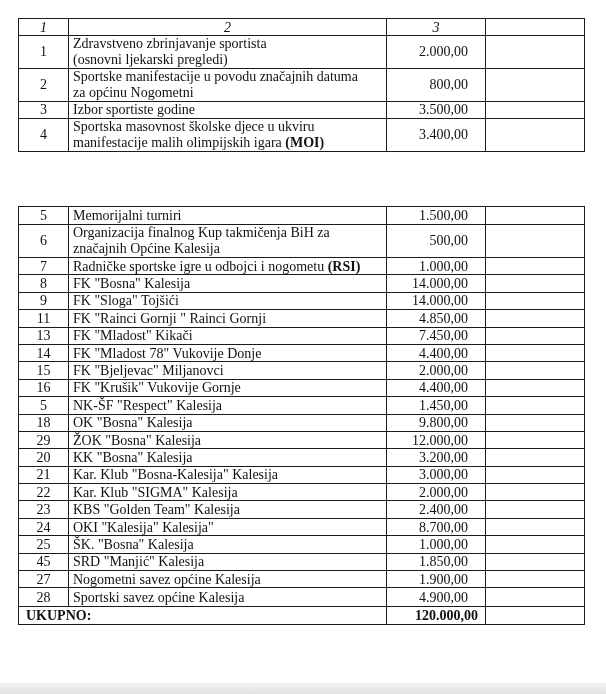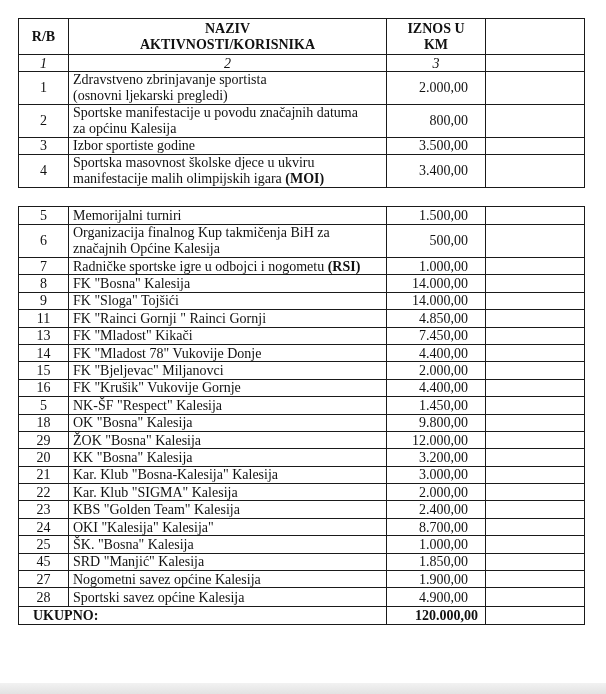--- a/index.html
+++ b/index.html
@@ -35,70 +35,58 @@
   .colnum td { height: 16px; font-style: italic; text-align: center; line-height: 15px; }
   .rb { text-align: center; }
   .iz { text-align: right; padding-right: 17px; margin-left: 15px; }
   .r2 { height: 33px; }
   .r1 { height: 16px; }
   .t2 .r1 td { height: 16.4px; line-height: 15px; }
   .t2 .r2 td { height: 32px; }
   .t2 tr.first td { height: 17px; }
   .t2 tr.last td { height: 18px; }
   .tot td { height: 17px; font-weight: bold; padding-left: 28px; }
-  .tot .lbl { text-align: left; padding-left: 14px; }
+  .tot .lbl { text-align: left; padding-left: 7px; }
   .b { font-weight: bold; margin-top: 20px; }
   .bottom-band {
     position: absolute; left: 0; top: 683px; width: 606px; height: 11px;
     background: linear-gradient(#f2f2f2, #e2e2e2);
   }
 </style>
 </head>
 <body>
 
 <table class="t1">
   <colgroup>
       <col class="c-rb">
       <col class="c-naziv">
       <col class="c-iznos">
       <col class="c-extra">
     </colgroup>
   <tbody>
-      <tr class="hdr">
-    <th>R/B</th>
-    <th>
-      <div>NAZIV</div>
-      <div>AKTIVNOSTI/KORISNIKA</div>
-    </th>
-    <th>
-      <div>IZNOS U</div>
-      <div>KM</div>
-    </th>
-    <th></th>
-  </tr>
   <tr class="colnum">
     <td>1</td>
     <td>2</td>
     <td>3</td>
     <td></td>
   </tr>
   <tr class="r2">
     <td class="rb">1</td>
     <td>
       <div>Zdravstveno zbrinjavanje sportista</div>
       <div>(osnovni ljekarski pregledi)</div>
     </td>
     <td class="iz">2.000,00</td>
     <td></td>
   </tr>
   <tr class="r2">
     <td class="rb">2</td>
     <td>
       <div>Sportske manifestacije u povodu značajnih datuma</div>
-      <div>za općinu Kalesija</div>
+      <div>za općinu Nogometni</div>
     </td>
     <td class="iz">800,00</td>
     <td></td>
   </tr>
   <tr class="r1">
     <td class="rb">3</td>
     <td>Izbor sportiste godine</td>
     <td class="iz">3.500,00</td>
     <td></td>
   </tr>

